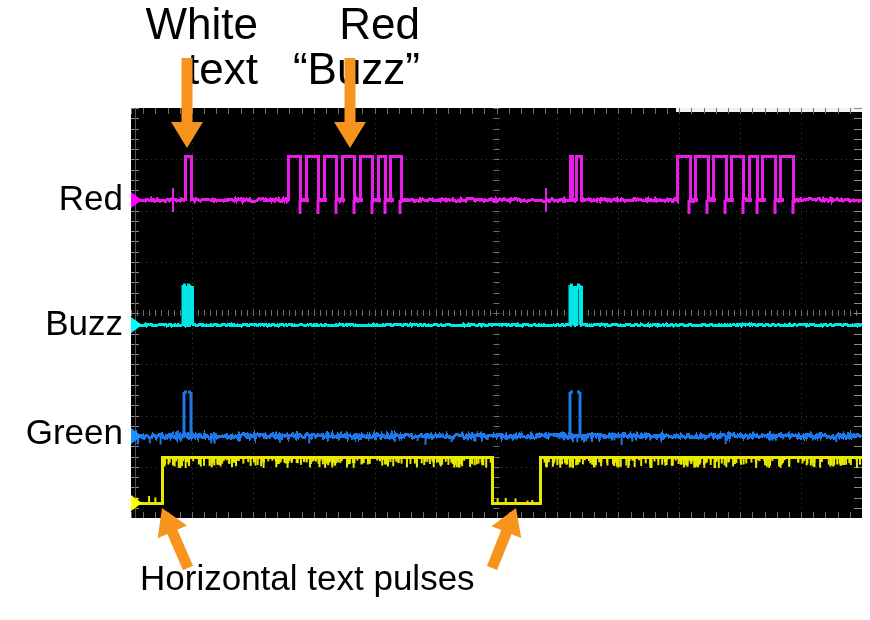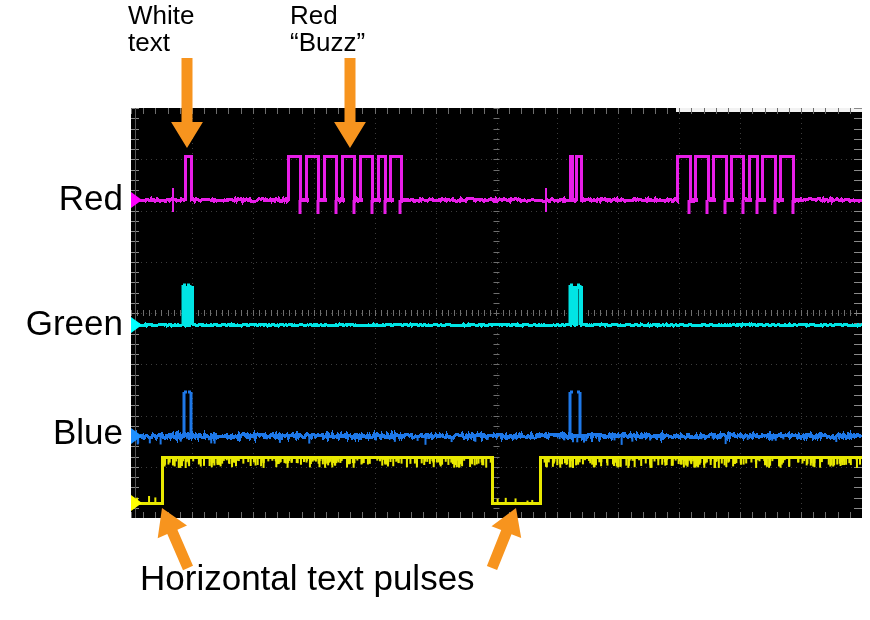--- a/index.html
+++ b/index.html
@@ -5,22 +5,22 @@
   html,body{margin:0;padding:0;}
   body{
     width:870px;height:620px;background:#ffffff;
     font-family:"Liberation Sans", sans-serif;
     overflow:hidden;position:relative;
   }
   #root{position:absolute;left:0;top:0;width:870px;height:620px;}
 
   
   .anno{
-    position:absolute;color:#000;font-size:26px;line-height:1.02;
-    font-family:"Liberation Sans", sans-serif;text-align:left;white-space:pre-line;
+    position:absolute;color:#000;font-size:44px;line-height:1.02;
+    font-family:"Liberation Sans", sans-serif;text-align:right;white-space:pre-line;
   }
   #anno-white-text{left:128px;top:2px;width:130px;}
   #anno-red-buzz{left:290px;top:2px;width:130px;}
   #anno-hsync{left:140px;top:560px;width:470px;text-align:left;font-size:35px;}
 
   
   .chlabel{
     position:absolute;color:#000;font-size:35px;
     font-family:"Liberation Sans", sans-serif;text-align:right;
   }
@@ -47,22 +47,22 @@
 
 <div id="root">
 
   <div class="anno" id="anno-white-text">White
 text</div>
   <div class="anno" id="anno-red-buzz">Red
 “Buzz”</div>
   <div class="anno" id="anno-hsync">Horizontal text pulses</div>
 
   <div class="chlabel" id="label-red">Red</div>
-  <div class="chlabel" id="label-green">Green</div>
-  <div class="chlabel" id="label-blue">Blue</div>
+  <div class="chlabel" id="label-green">Buzz</div>
+  <div class="chlabel" id="label-blue">Green</div>
 
   <div id="scope">
     <div id="scope-inner">
       <div id="top-notch"></div>
       <svg class="lay" id="grid-layer">
           <line x1="61.5" y1="0" x2="61.5" y2="410" stroke="#3c3c3c" stroke-width="1" stroke-dasharray="1 4"></line>
           <line x1="122.5" y1="0" x2="122.5" y2="410" stroke="#3c3c3c" stroke-width="1" stroke-dasharray="1 4"></line>
           <line x1="183.5" y1="0" x2="183.5" y2="410" stroke="#3c3c3c" stroke-width="1" stroke-dasharray="1 4"></line>
           <line x1="244.5" y1="0" x2="244.5" y2="410" stroke="#3c3c3c" stroke-width="1" stroke-dasharray="1 4"></line>
           <line x1="305.5" y1="0" x2="305.5" y2="410" stroke="#3c3c3c" stroke-width="1" stroke-dasharray="1 4"></line>

